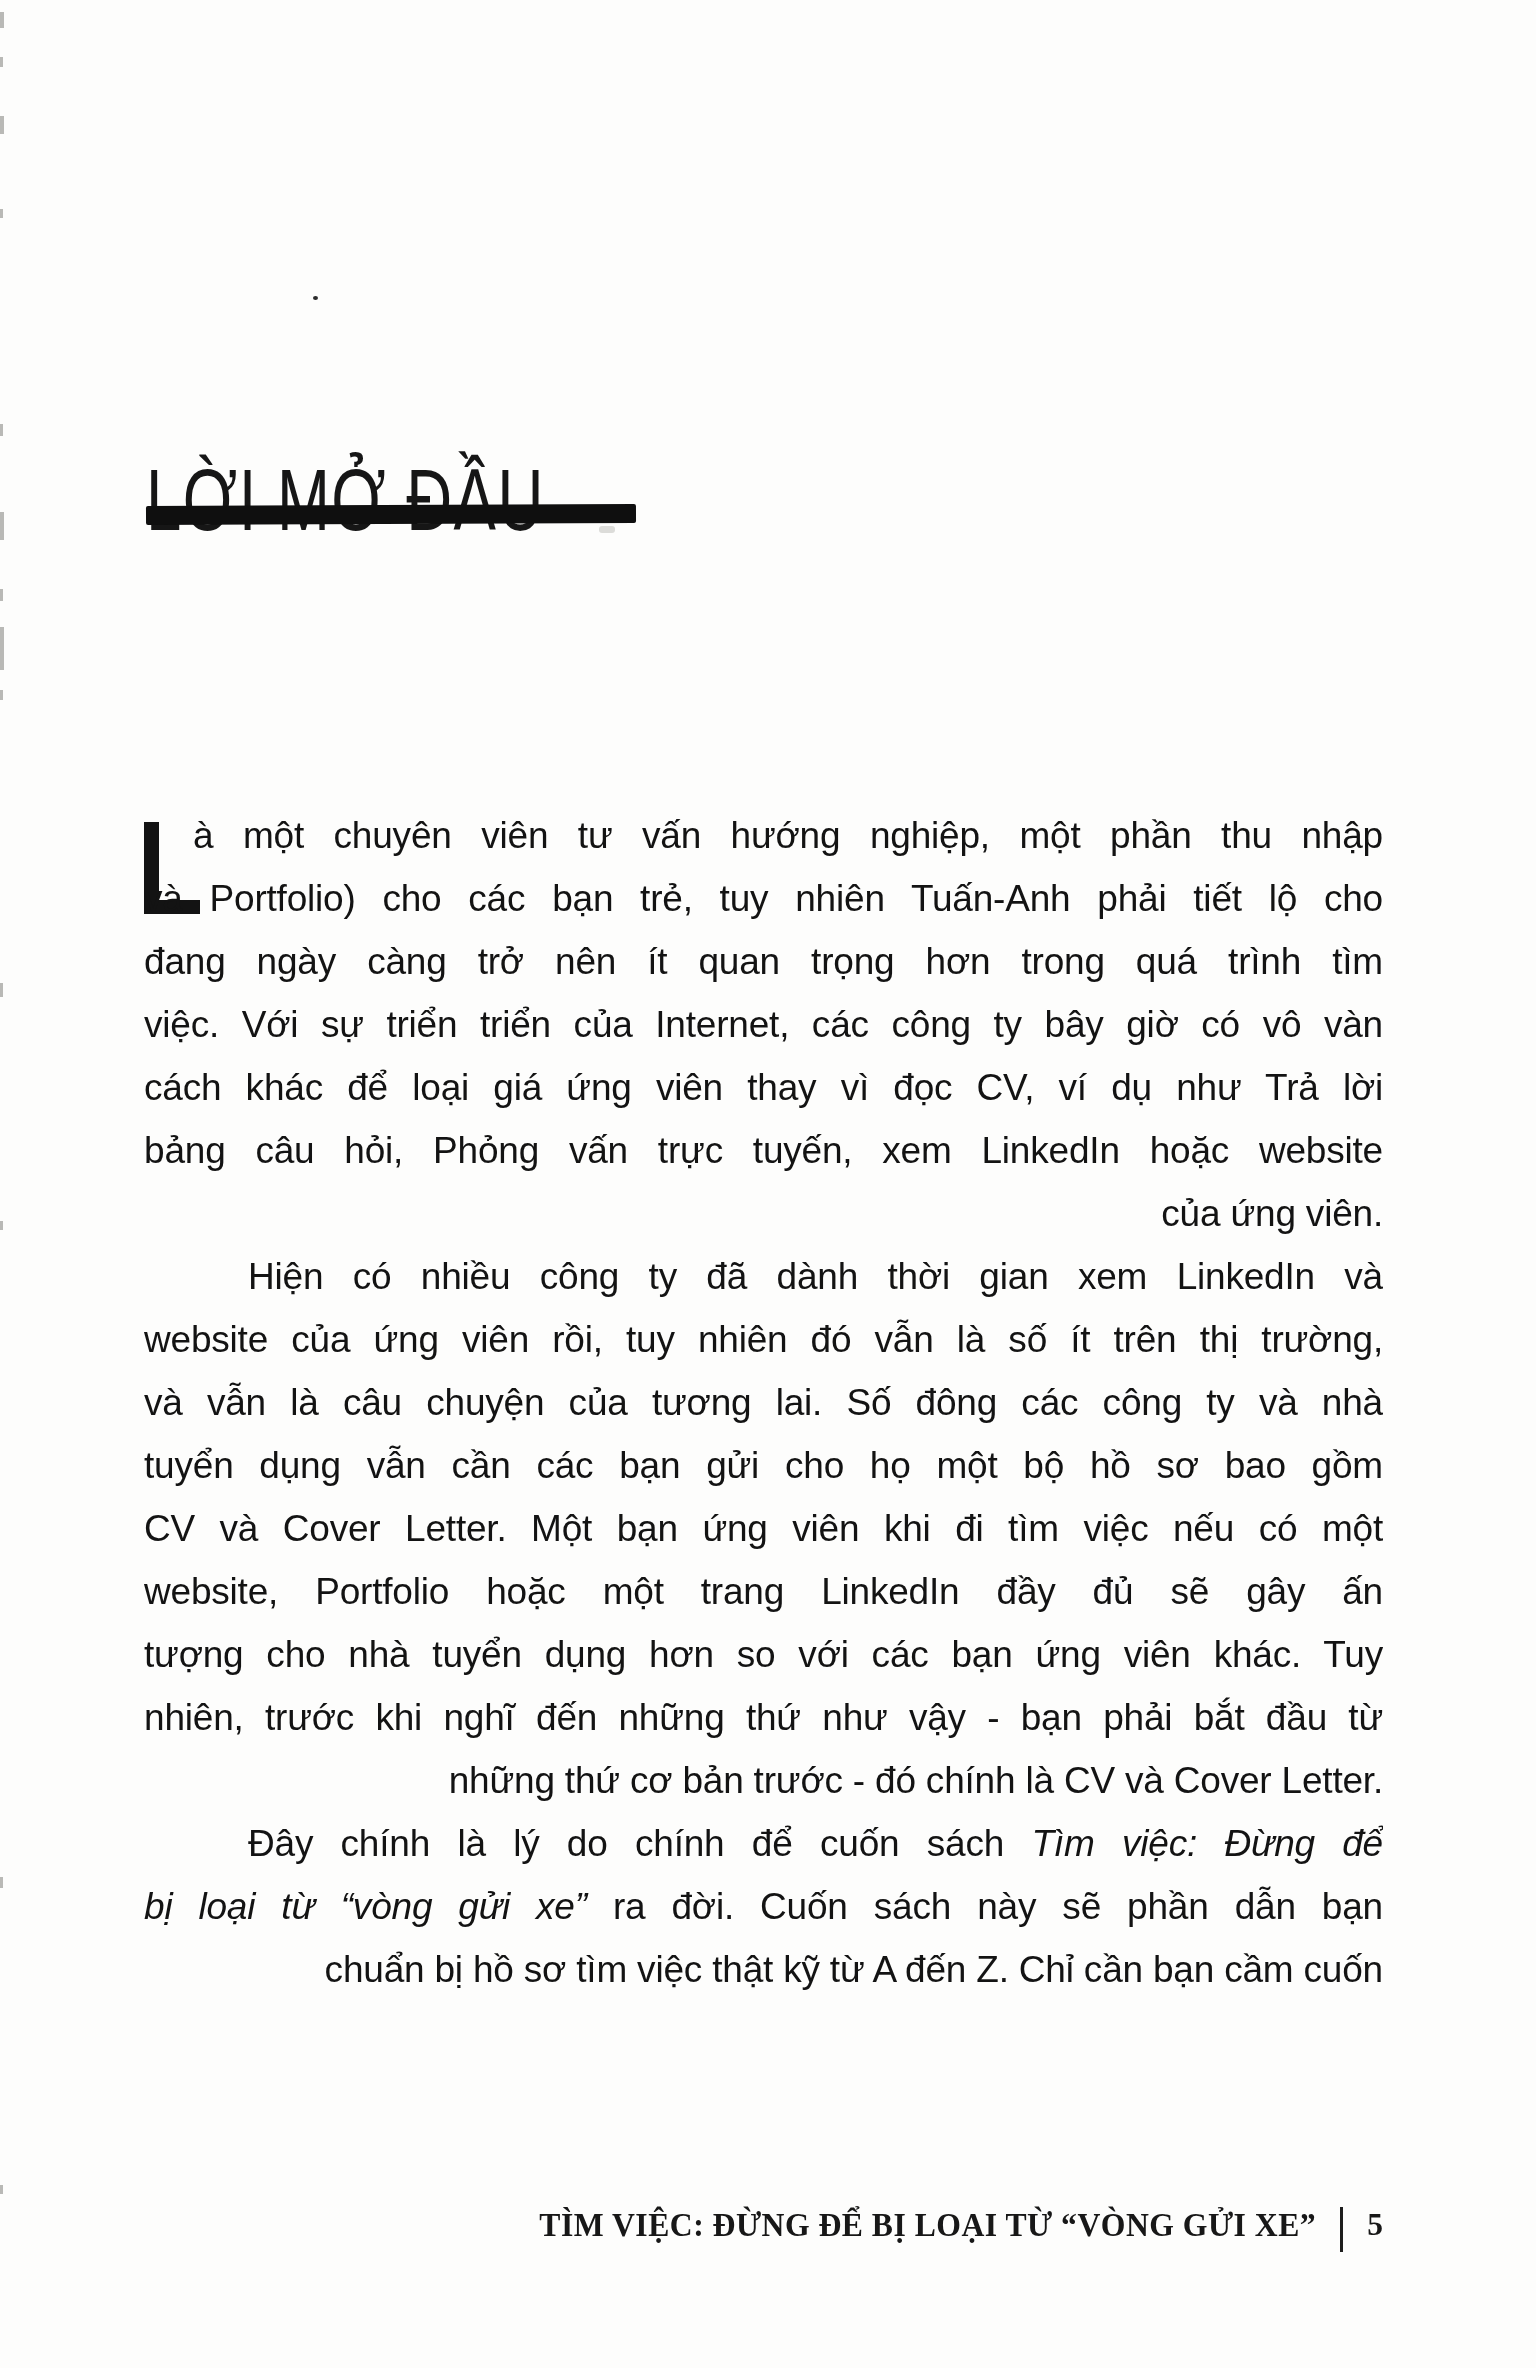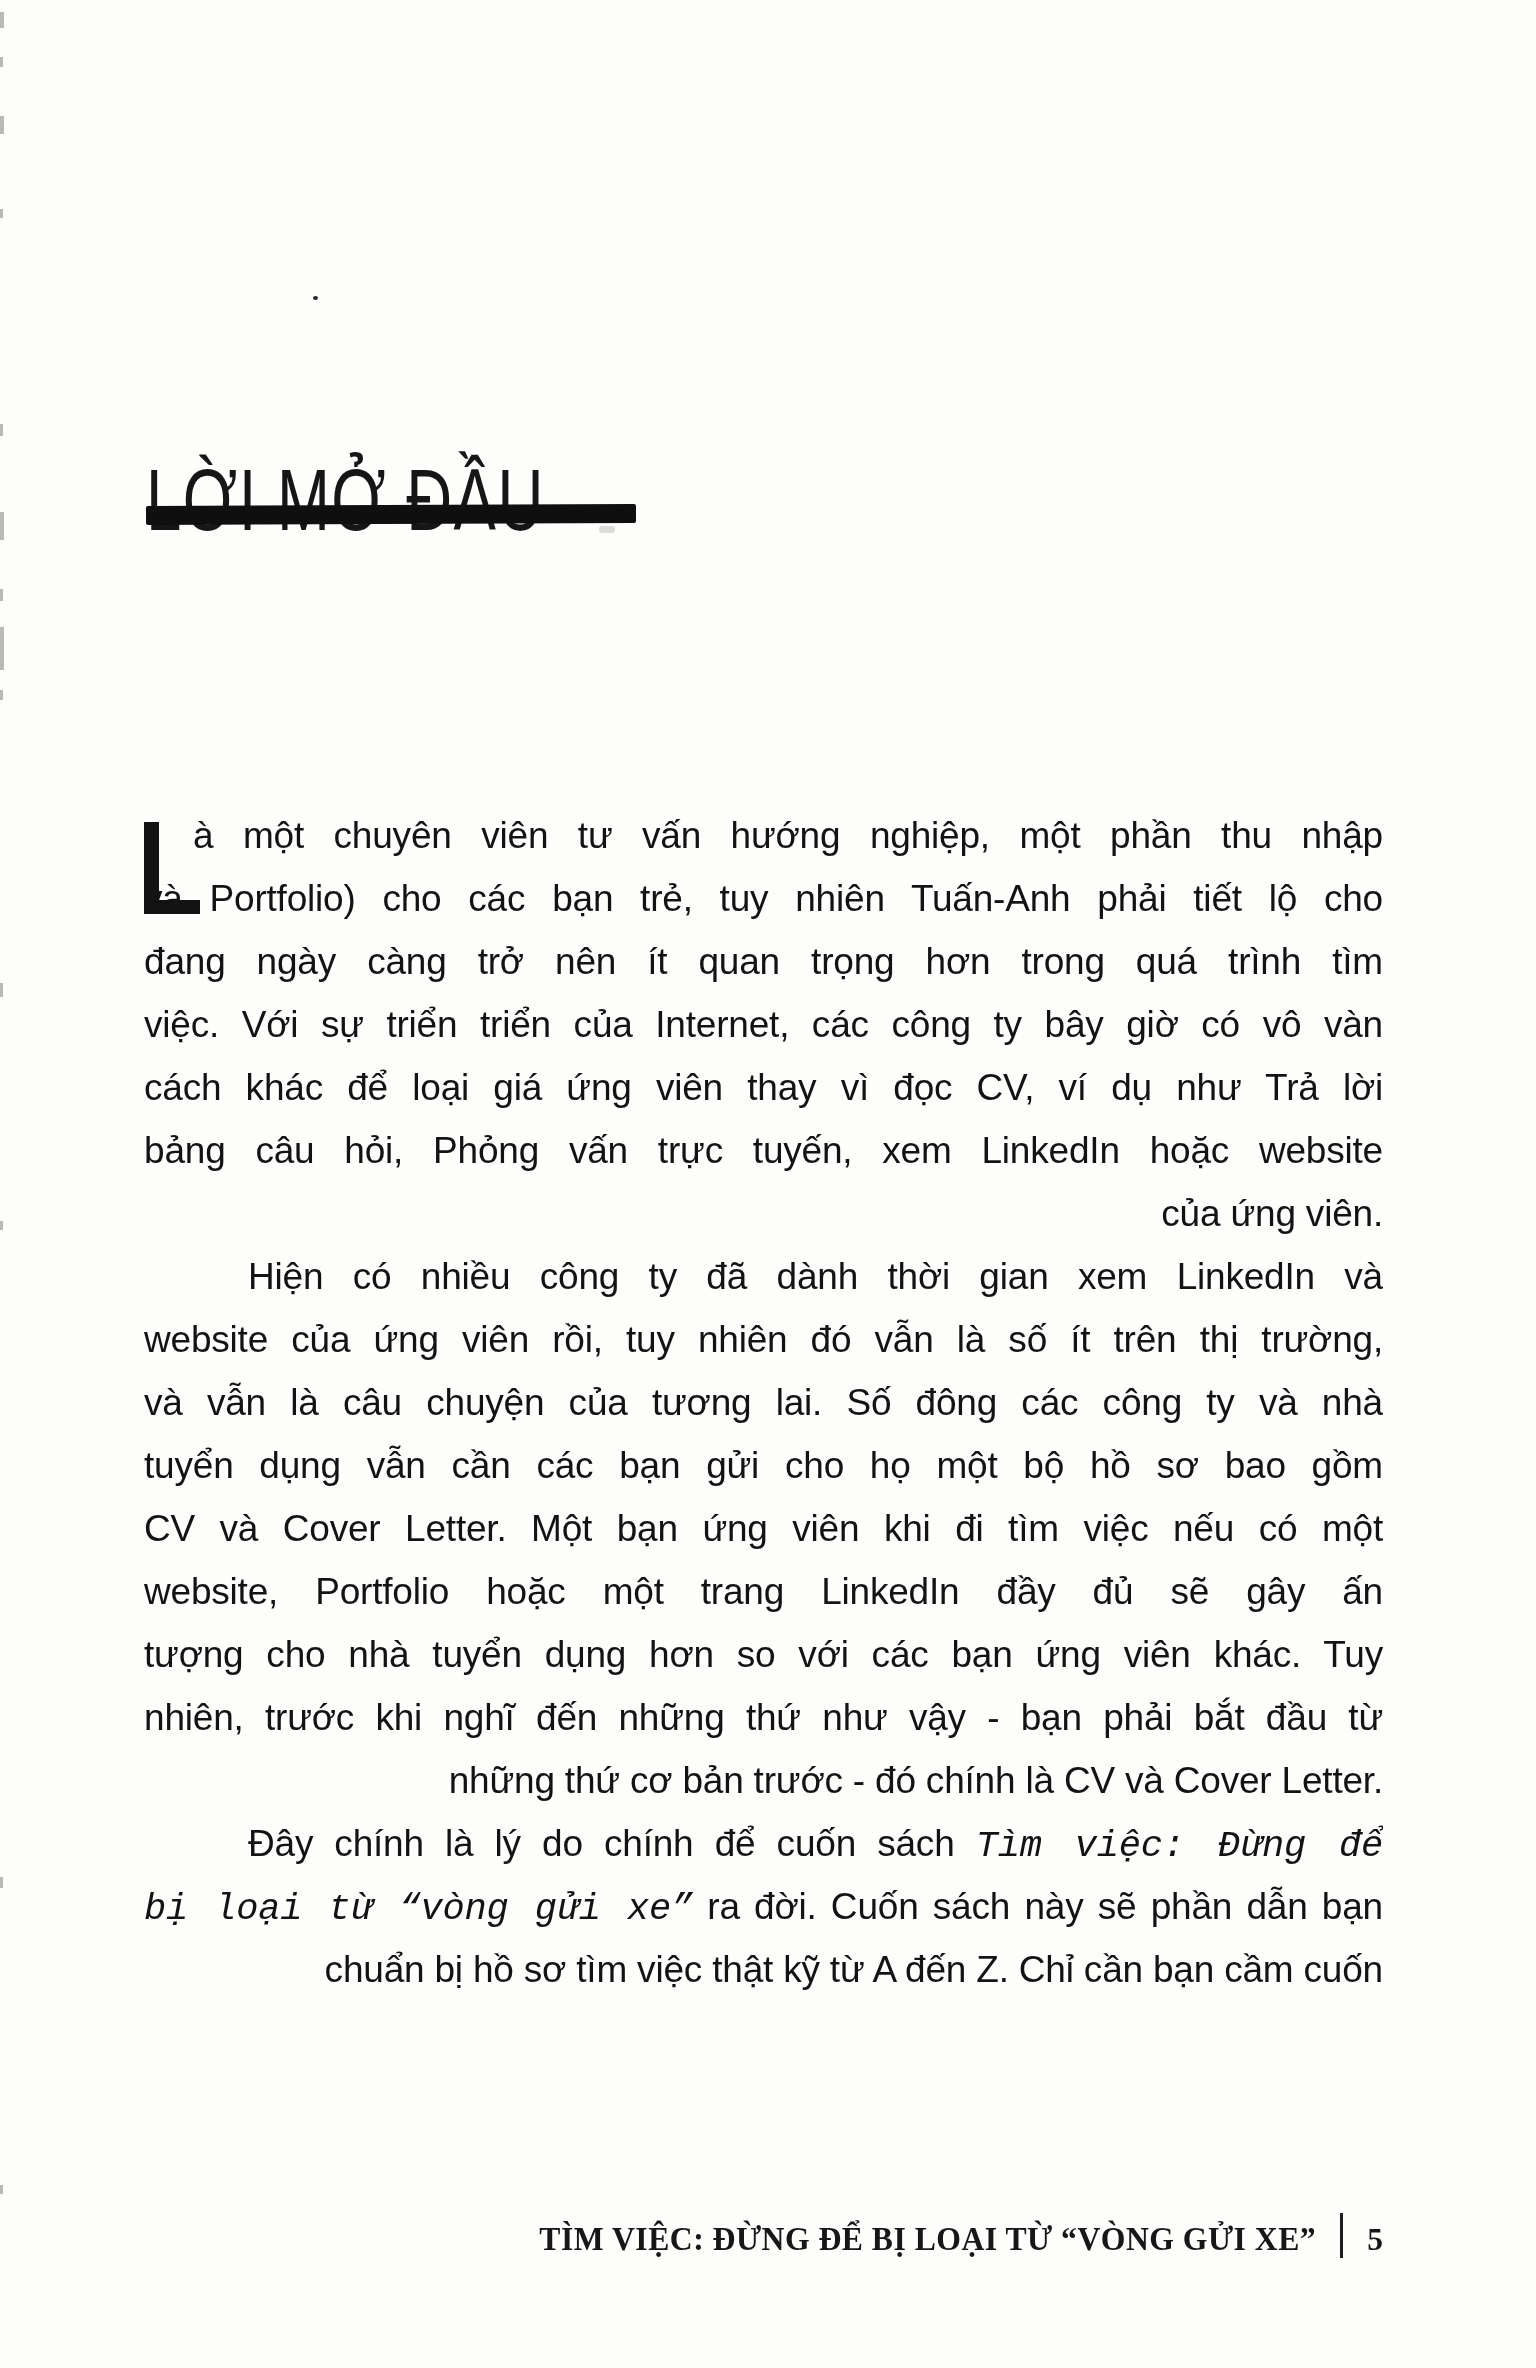--- a/index.html
+++ b/index.html
@@ -37,34 +37,34 @@
     height:63px;line-height:63px;overflow:hidden;
     white-space:nowrap;
     text-align:right;
   }
   .text-line.just{
     white-space:normal;
     text-align:justify;text-align-last:justify;
   }
   .text-line.gutter{padding-left:49px;}
   .text-line.indent{text-indent:104px;}
-  .em{font-style:italic;font-family:Liberation Mono, monospace;}
+  .em{font-style:italic;}
 
   
   .drop-cap{
     position:absolute;left:144px;top:822px;
     width:41px;height:78px;
     border-left:15.8px solid #131313;
     border-bottom:14.8px solid #131313;
   }
 
   
   .footer{
     position:absolute;top:2207px;right:154px;height:51px;
-    display:flex;align-items:flex-end;gap:24px;
+    display:flex;align-items:flex-start;gap:24px;
     font-family:"Liberation Serif","DejaVu Serif",serif;
     font-weight:bold;color:#171717;
   }
   .footer-book-title{
     font-size:33px;letter-spacing:0.5px;white-space:nowrap;
     transform:scaleX(0.96);transform-origin:right center;
   }
   .footer-sep{width:3px;height:45px;background:#1d1d1d;}
   .footer-page-number{font-size:31.5px;}
 </style>

